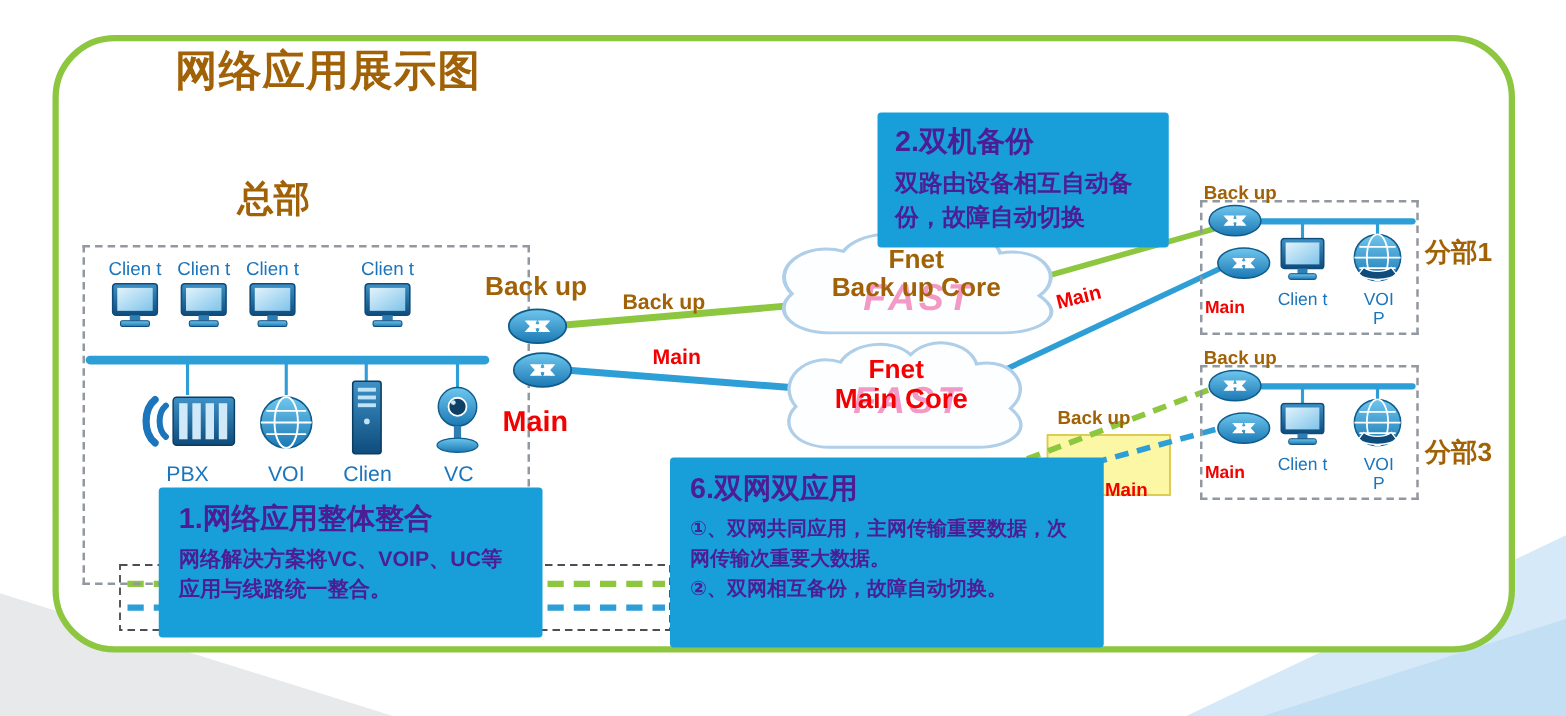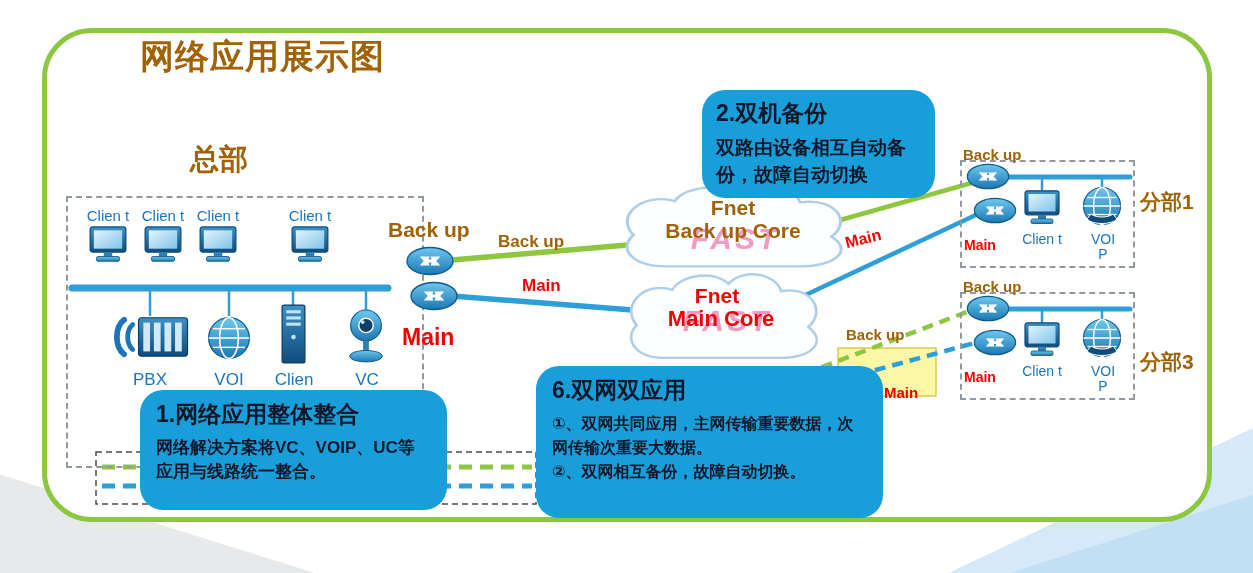--- a/index.html
+++ b/index.html
@@ -15,21 +15,21 @@
   .node{position:absolute;z-index:3;}
   .lbl{position:absolute;z-index:3;font-weight:bold;color:#a16207;white-space:nowrap;}
   .bluetxt{color:#1B75BC;}
   .redtxt{color:#F30000;}
   .center{text-align:center;}
   .dbox{position:absolute;z-index:3;border:2px dashed #9298A0;box-sizing:border-box;background:transparent;}
   .client-group{display:flex;flex-direction:column;align-items:center;width:48px;z-index:3;}
   .client-group .clbl{width:48px;font-size:15px;line-height:1.12;color:#1B75BC;text-align:center;}
   .wm{position:absolute;z-index:3;font-style:italic;font-weight:bold;color:#ec4899;opacity:.55;
       letter-spacing:3px;font-size:30px;text-align:center;}
-  .callout{position:absolute;background:#189FDA;border-radius:23px;color:#0f172a;
+  .callout{position:absolute;background:#189FDA;border-radius:3px;color:#4c1d95;
            padding:9px 16px 11px 16px;z-index:4;box-sizing:border-box;}
   .callout .t{font-weight:bold;font-size:23px;margin-bottom:6px;}
   .callout .b{font-weight:bold;font-size:19px;line-height:1.42;}
   .rot{transform:rotate(-14deg);}
   .small-lbl{font-size:14px;line-height:1.1;}
 </style>
 </head>
 <body>
 
 <div class="stage">
@@ -245,21 +245,21 @@
   <div class="lbl redtxt small-lbl" style="left:964px;top:370px;">Main</div>
   <div class="node bluetxt center small-lbl" style="left:1020px;top:364px;width:44px;font-size:14px;">Clien t</div>
   <div class="node bluetxt center small-lbl" style="left:1088px;top:364px;width:30px;font-size:14px;">VOI P</div>
   <div class="lbl" style="left:1140px;top:348px;font-size:21px;">分部3</div>
 
   <div class="callout" style="left:702px;top:90px;width:233px;height:108px;padding:8px 14px;">
     <div class="t">2.双机备份</div>
     <div class="b">双路由设备相互自动备份，故障自动切换</div>
   </div>
 
-  <div class="callout" style="left:140px;top:390px;width:307px;height:120px;">
+  <div class="callout" style="left:127px;top:390px;width:307px;height:120px;">
     <div class="t">1.网络应用整体整合</div>
     <div class="b" style="font-size:17px;">网络解决方案将VC、VOIP、UC等应用与线路统一整合。</div>
   </div>
 
   <div class="callout" style="left:536px;top:366px;width:347px;height:152px;">
     <div class="t">6.双网双应用</div>
     <div class="b" style="font-size:16px;line-height:1.5;">①、双网共同应用，主网传输重要数据，次网传输次重要大数据。</div>
     <div class="b" style="font-size:16px;line-height:1.5;">②、双网相互备份，故障自动切换。</div>
   </div>
 

